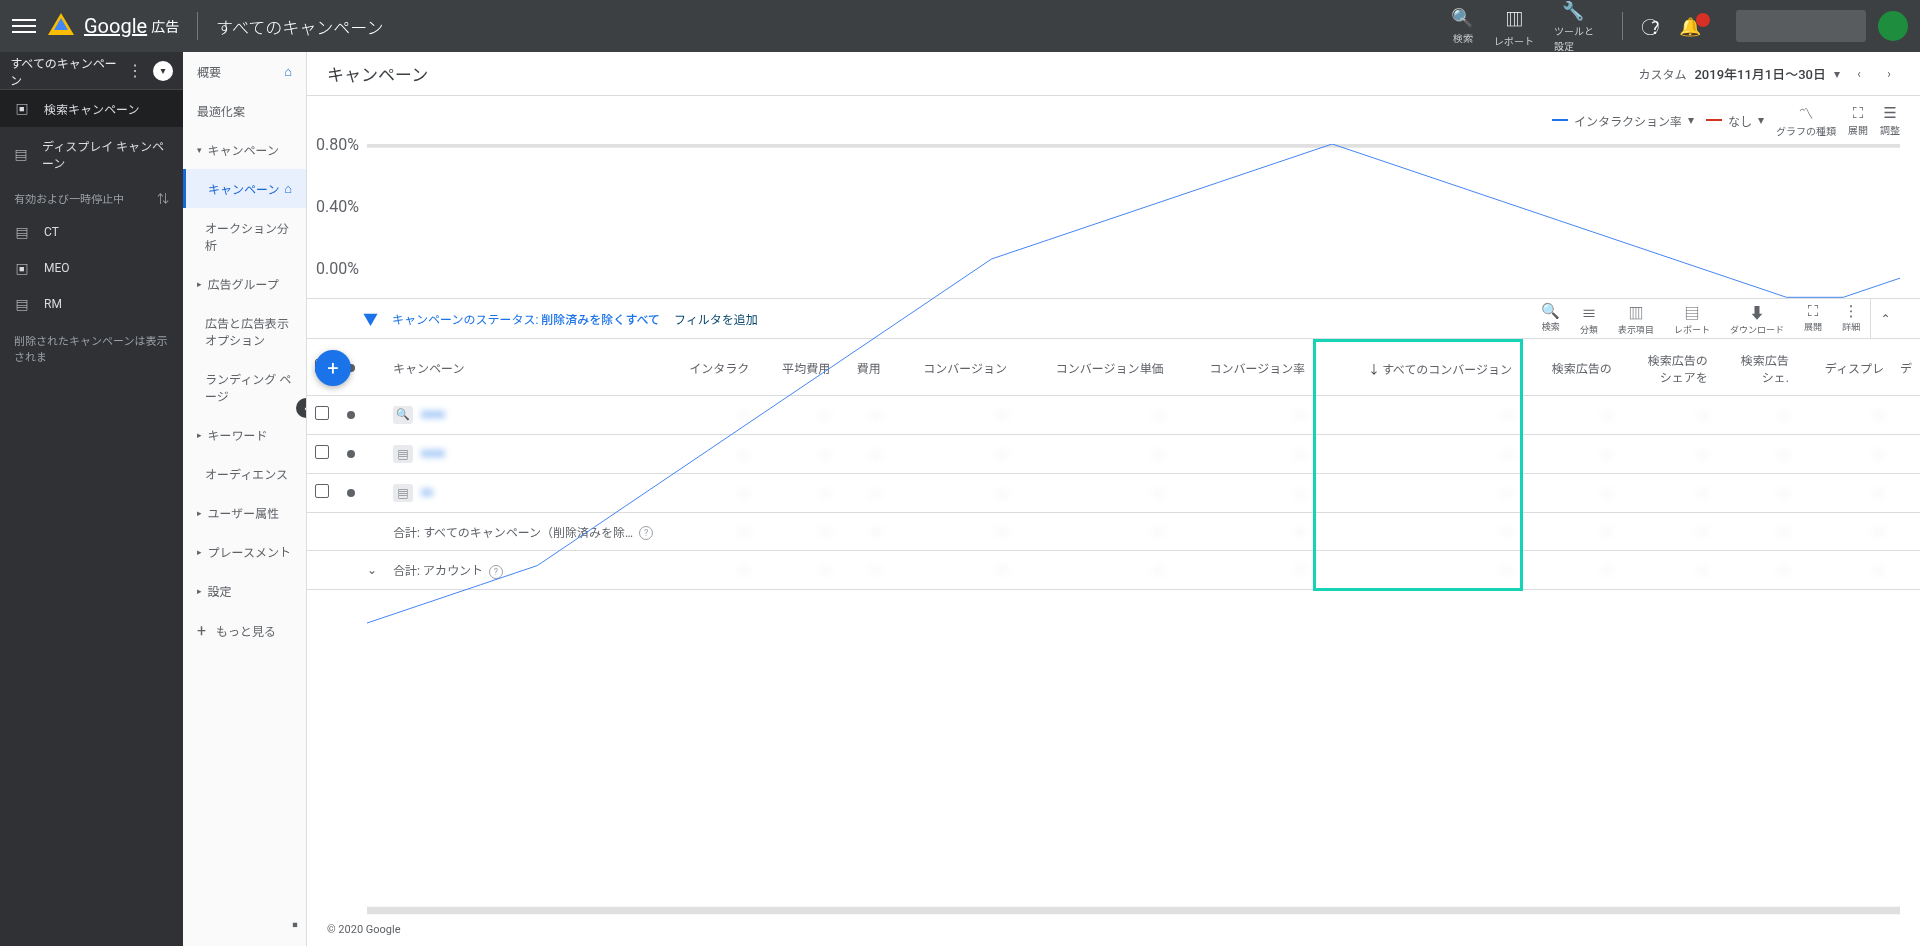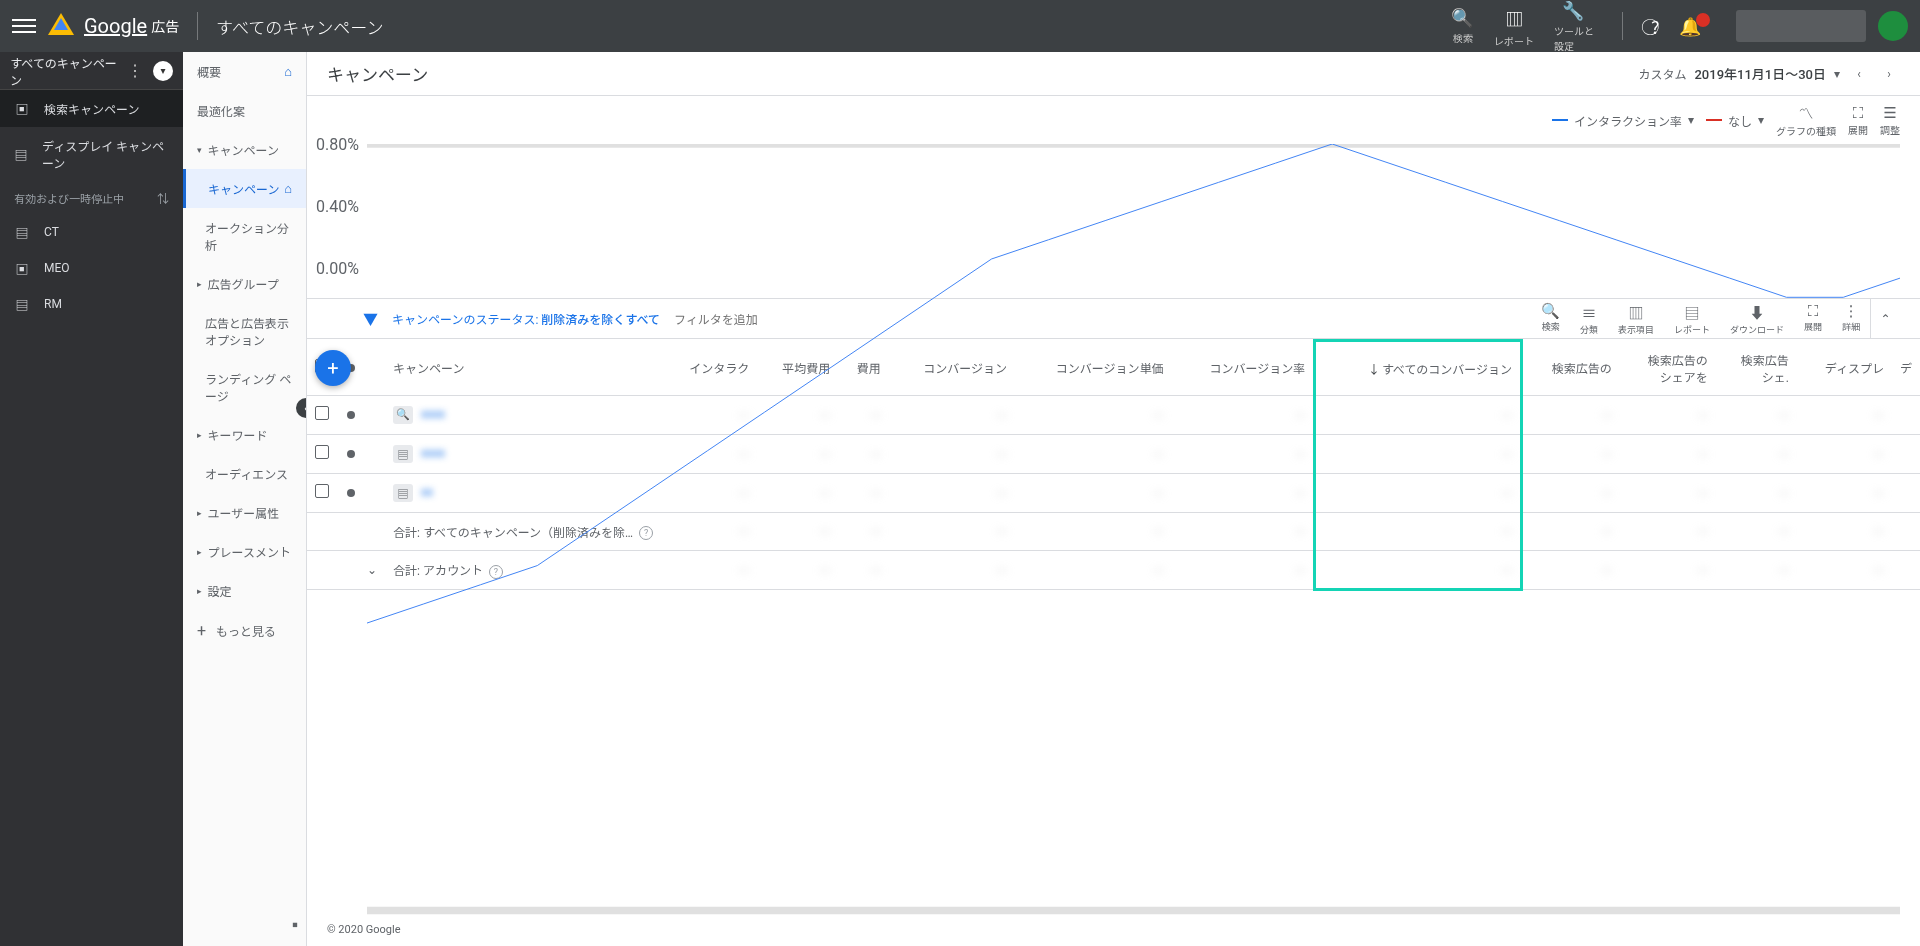--- a/index.html
+++ b/index.html
@@ -73,21 +73,21 @@
 
 
 .fab { position: absolute; left: 8px; top: 254px; width: 36px; height: 36px; background: #1a73e8; color: #fff; border-radius: 50%; display: flex; align-items: center; justify-content: center; font-size: 20px; cursor: pointer; box-shadow: 0 2px 6px rgba(0,0,0,0.3); z-index: 5; }
 .content-rel { position: relative; flex: 1; display: flex; flex-direction: column; min-height: 0; }
 
 
 .filter-bar { display: flex; align-items: center; padding: 0 20px 0 56px; height: 40px; border-top: 1px solid #dadce0; font-size: 12px; }
 .filter-icon { color: #1a73e8; margin-right: 14px; font-size: 15px; }
 .filter-chip { color: #1a73e8; margin-right: 14px; }
 .filter-chip .bold { font-weight: 500; }
-.add-filter { color: #737373; }
+.add-filter { color: #0c4a6e; }
 .toolbar-right { margin-left: auto; display: flex; gap: 20px; }
 .tool-col { display: flex; flex-direction: column; align-items: center; font-size: 9px; color: #5f6368; cursor: pointer; }
 .tool-col .icon { font-size: 15px; }
 .expand-chev { width: 30px; display: flex; align-items: center; justify-content: center; border-left: 1px solid #dadce0; margin-left: 10px; align-self: stretch; cursor: pointer; color: #5f6368; }
 
 
 .table-wrap { overflow-x: auto; border-top: 1px solid #dadce0; flex: 1; }
 table.data { border-collapse: collapse; width: 100%; table-layout: auto; font-size: 12px; }
 table.data th, table.data td { border-bottom: 1px solid #dadce0; padding: 10px 8px; text-align: right; white-space: nowrap; color: #5f6368; }
 table.data th { font-weight: 400; height: 46px; }
@@ -175,20 +175,21 @@
         <span>CT</span>
       </div>
     <div class="side-item">
         <span class="sicon">▣</span>
         <span>MEO</span>
       </div>
     <div class="side-item">
         <span class="sicon">▤</span>
         <span>RM</span>
       </div>
+    <div class="side-note">削除されたキャンペーンは表示されま</div>
   </div>
 
   <div class="nav-light">
     <div class="nav-item">
         <span>概要</span>
         <span class="home-icon">⌂</span>
       </div>
     <div class="nav-item">
         <span>最適化案</span>
       </div>

